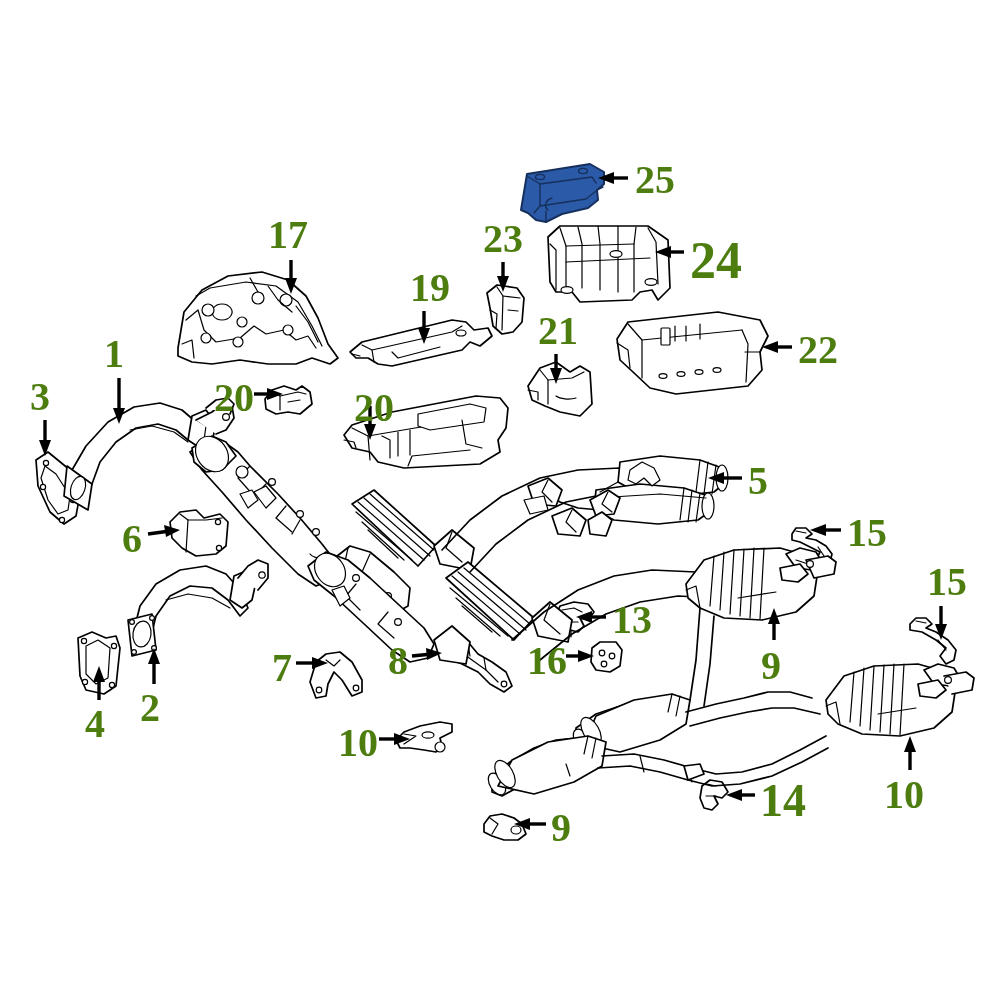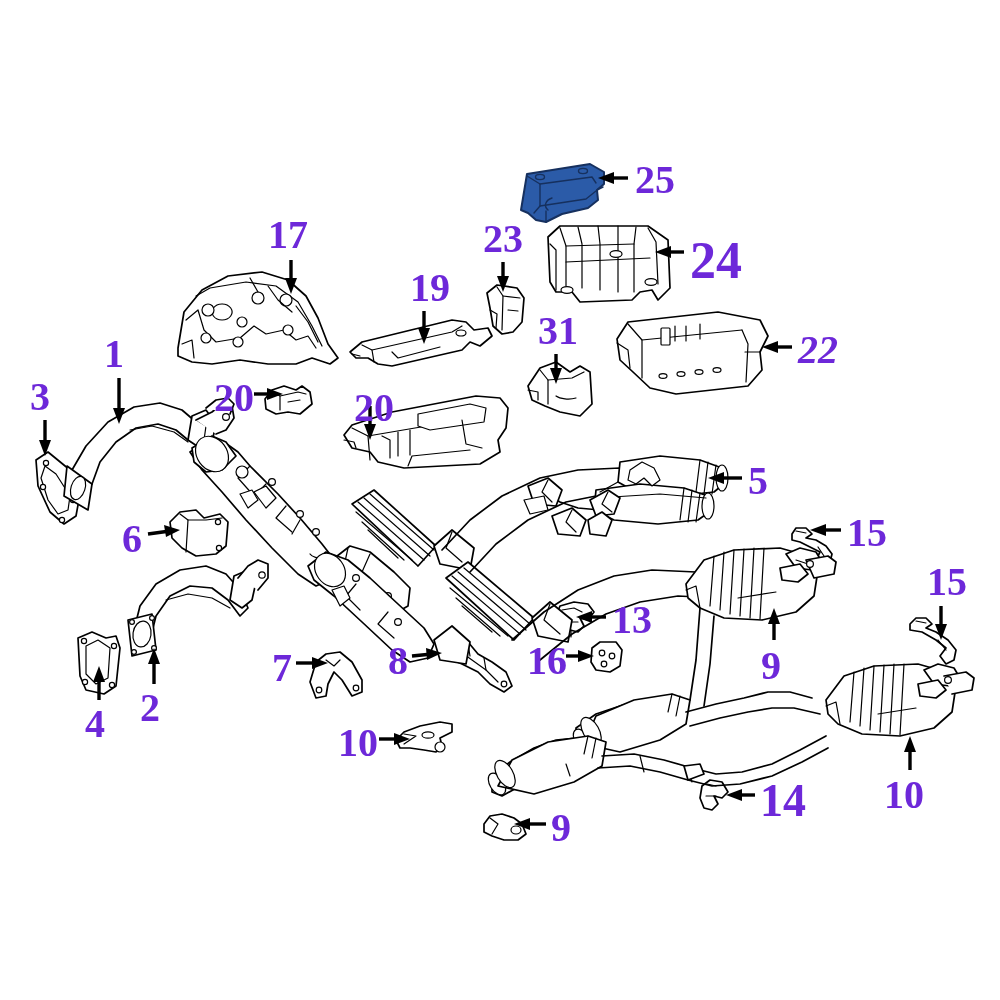--- a/index.html
+++ b/index.html
@@ -9,21 +9,21 @@
     font-family:"Liberation Serif", serif;
     background:#ffffff;
     position:relative;
   }
   #diagram-root{position:relative;width:1000px;height:1000px;}
   svg#parts-svg{position:absolute;left:0;top:0;width:1000px;height:1000px;display:block;}
   .callout-label{
     position:absolute;
     font-family:"Liberation Serif", serif;
     font-weight:700;
-    color:#6d28d9;
+    color:#4d7c0f;
     line-height:1;
     white-space:nowrap;
     user-select:none;
   }
 </style>
 </head>
 <body>
 
 <div id="diagram-root">
 
@@ -512,20 +512,20 @@
       <div class="callout-label" style="left: 551px; top: 808px; font-size: 40px;">9</div>
       <div class="callout-label" style="left: 612px; top: 600px; font-size: 40px;">13</div>
       <div class="callout-label" style="left: 760px; top: 778px; font-size: 46px;">14</div>
       <div class="callout-label" style="left: 847px; top: 513px; font-size: 40px;">15</div>
       <div class="callout-label" style="left: 927px; top: 562px; font-size: 40px;">15</div>
       <div class="callout-label" style="left: 527px; top: 641px; font-size: 40px;">16</div>
       <div class="callout-label" style="left: 268px; top: 215px; font-size: 40px;">17</div>
       <div class="callout-label" style="left: 214px; top: 378px; font-size: 40px;">20</div>
       <div class="callout-label" style="left: 410px; top: 268px; font-size: 40px;">19</div>
       <div class="callout-label" style="left: 354px; top: 362px; font-size: 40px; margin-top: 26px;">20</div>
-      <div class="callout-label" style="left: 538px; top: 311px; font-size: 40px;">31</div>
-      <div class="callout-label" style="left: 798px; top: 330px; font-size: 40px; font-style: italic;">22</div>
+      <div class="callout-label" style="left: 538px; top: 311px; font-size: 40px;">21</div>
+      <div class="callout-label" style="left: 798px; top: 330px; font-size: 40px;">22</div>
       <div class="callout-label" style="left: 483px; top: 219px; font-size: 40px;">23</div>
       <div class="callout-label" style="left: 690px; top: 235px; font-size: 52px;">24</div>
       <div class="callout-label" style="left: 635px; top: 160px; font-size: 40px;">25</div>
     </div>
 
 </div>
 
 </body></html>

